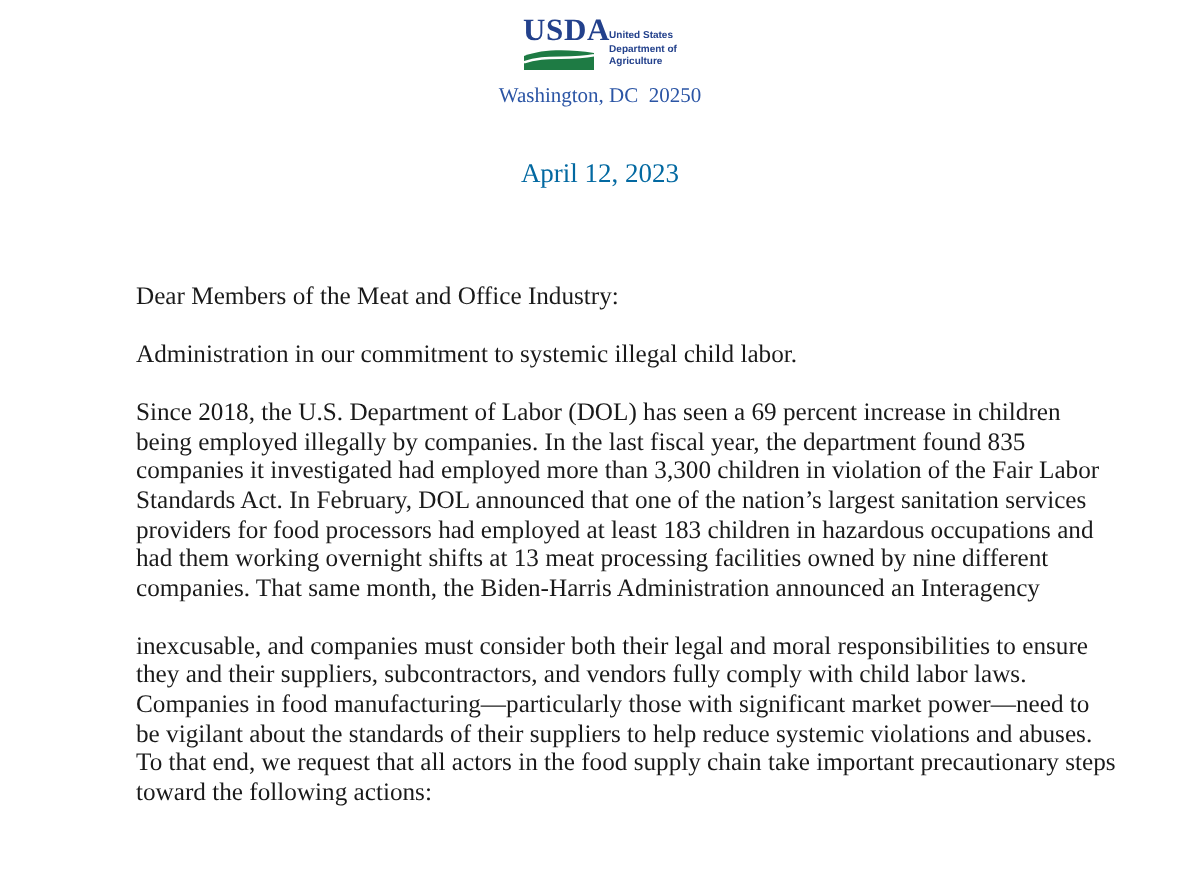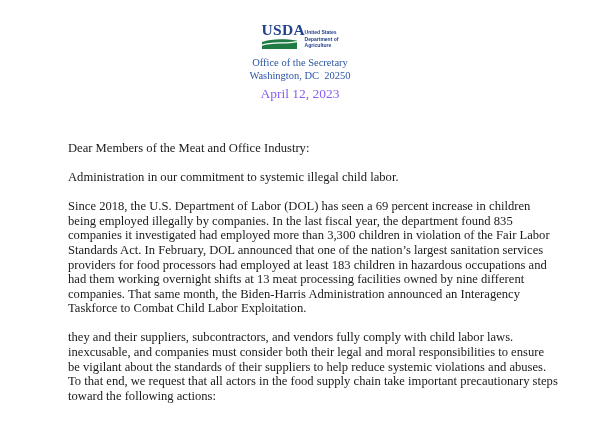--- a/index.html
+++ b/index.html
@@ -10,21 +10,21 @@
   .page {
     position: relative;
     width: 600px;
     height: 445px;
     background: #ffffff;
     overflow: hidden;
     font-family: "Liberation Serif", serif;
   }
   .header {
     position: absolute;
-    top: 21px;
+    top: 7px;
     left: 0;
     width: 100%;
     text-align: center;
   }
   .logo {
     display: inline-flex;
     align-items: flex-start;
     gap: 8px;
   }
   .logo-mark {
@@ -55,23 +55,23 @@
   .office-block {
     margin-top: 8px;
   }
   .office-line {
     font-size: 10.5px;
     line-height: 12.5px;
     color: #2b55a5;
     white-space: pre;
   }
   .date-line {
-    margin-top: 4px;
+    margin-top: 23px;
     font-size: 13.5px;
-    color: #8b5cf6;
+    color: #0369a1;
   }
   .body-block {
     position: absolute;
     left: 68px;
     top: 141px;
     text-align: left;
   }
   .para {
     margin: 0 0 14.5px 0;
   }
@@ -97,21 +97,20 @@
         </svg>
       </div>
       <div class="dept">
         <div>United States</div>
         <div>Department of</div>
         <div>Agriculture</div>
       </div>
     </div>
 
     <div class="office-block">
-      <div class="office-line">Office of the Secretary</div>
       <div class="office-line">Washington, DC  20250</div>
     </div>
 
     <div class="date-line">April 12, 2023</div>
   </div>
 
   <div class="body-block">
 
     <div class="para">
       <div class="ln">Dear Members of the Meat and Office Industry:</div>
@@ -122,26 +121,26 @@
     </div>
 
     <div class="para">
       <div class="ln">Since 2018, the U.S. Department of Labor (DOL) has seen a 69 percent increase in children</div>
       <div class="ln">being employed illegally by companies. In the last fiscal year, the department found 835</div>
       <div class="ln">companies it investigated had employed more than 3,300 children in violation of the Fair Labor</div>
       <div class="ln">Standards Act. In February, DOL announced that one of the nation’s largest sanitation services</div>
       <div class="ln">providers for food processors had employed at least 183 children in hazardous occupations and</div>
       <div class="ln">had them working overnight shifts at 13 meat processing facilities owned by nine different</div>
       <div class="ln">companies. That same month, the Biden-Harris Administration announced an Interagency</div>
-      <div class="ln">Taskforce to Combat Child Labor Exploitation.</div>
     </div>
 
     <div class="para">
+      <div class="ln">inexcusable, and companies must consider both their legal and moral responsibilities to ensure</div>
       <div class="ln">they and their suppliers, subcontractors, and vendors fully comply with child labor laws.</div>
-      <div class="ln">inexcusable, and companies must consider both their legal and moral responsibilities to ensure</div>
+      <div class="ln">Companies in food manufacturing—particularly those with significant market power—need to</div>
       <div class="ln">be vigilant about the standards of their suppliers to help reduce systemic violations and abuses.</div>
       <div class="ln">To that end, we request that all actors in the food supply chain take important precautionary steps</div>
       <div class="ln">toward the following actions:</div>
     </div>
 
   </div>
 
 </div>
 
 </body></html>

